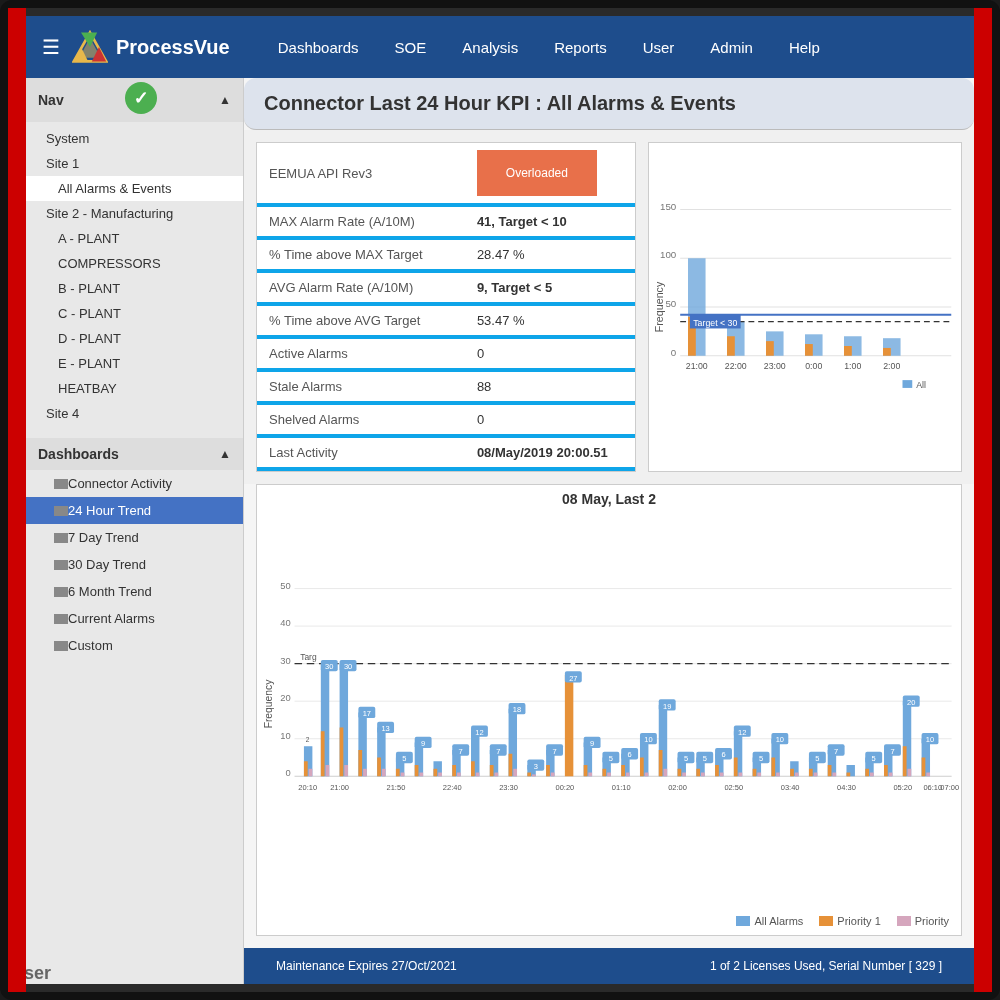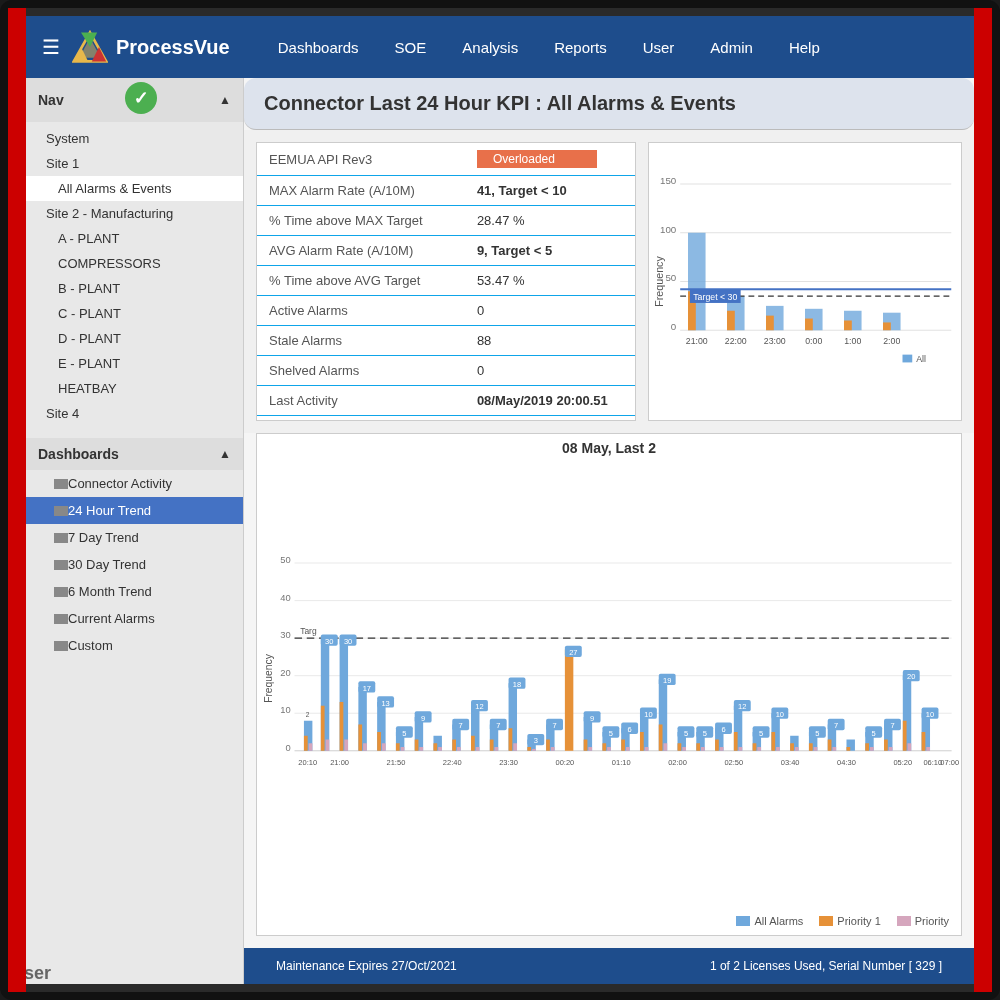--- a/index.html
+++ b/index.html
@@ -220,38 +220,38 @@
     }
 
     .kpi-table table {
       width: 100%;
       border-collapse: collapse;
       font-size: 13px;
     }
 
     .kpi-table td {
       padding: 7px 12px;
-      border-bottom: 1px solid #0ea5e9;
+      border-bottom: 4px solid #0ea5e9;
     }
 
     .kpi-table .label-cell {
       color: #555;
       width: 55%;
     }
 
     .kpi-table .value-cell {
       color: #333;
     }
 
     .overloaded-badge {
       background: #e8704a;
       color: white;
-      padding: 2px 16px;
+      padding: 16px 16px;
       font-size: 12px;
-      text-align: left;
+      text-align: center;
       display: inline-block;
       min-width: 120px;
     }
 
     .value-orange { color: #cc4400; font-weight: bold; }
     .value-orange2 { color: #cc4400; font-weight: bold; }
     .value-red { color: #cc0000; font-weight: bold; }
 
     
     .kpi-chart-area {

